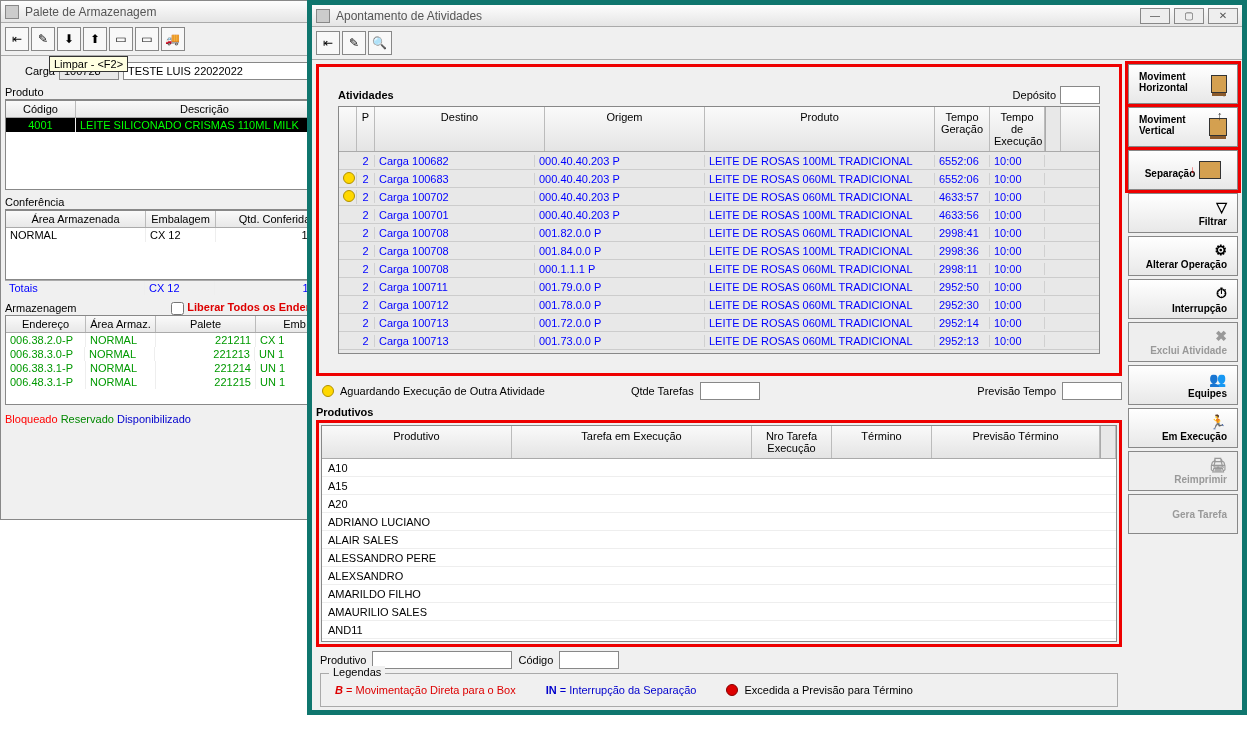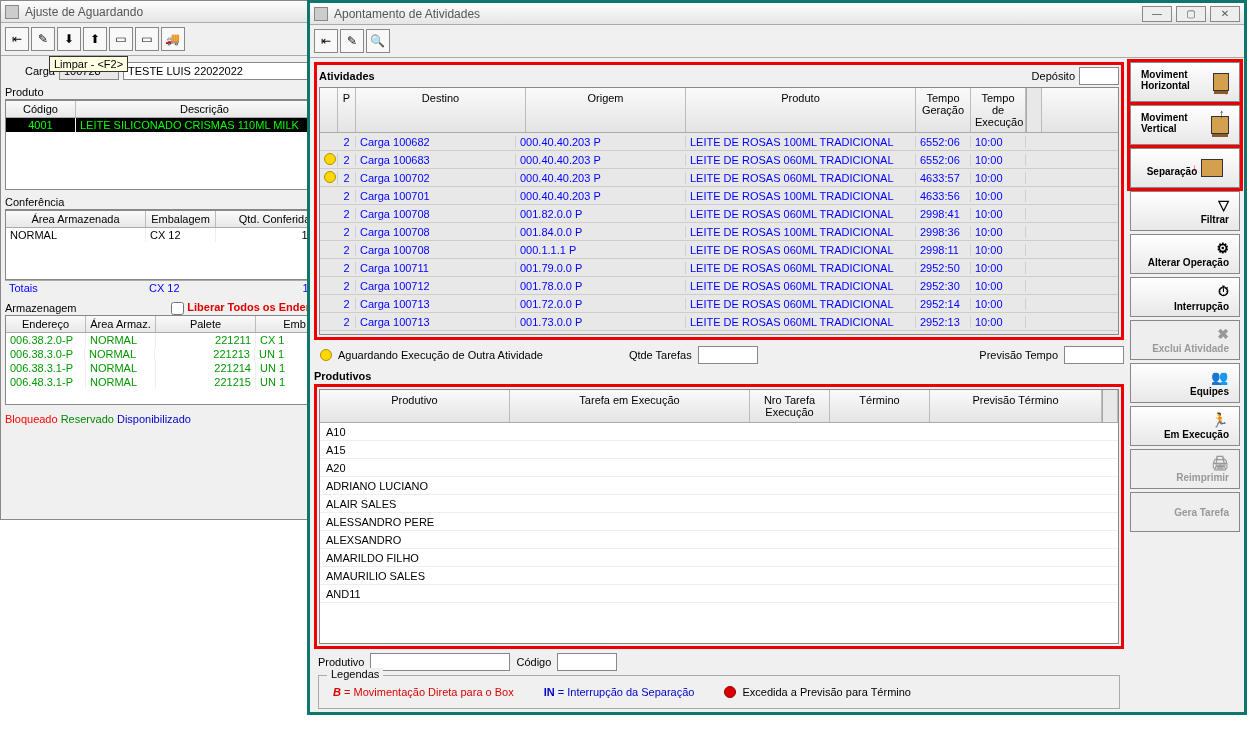--- a/index.html
+++ b/index.html
@@ -38,28 +38,28 @@
   
   .group-label { font-weight:normal; margin-top:6px; border-bottom:1px solid #888; padding-bottom:1px;}
   
   .legend-blk { color:red; } .legend-res{color:#080;} .legend-disp{color:#00c;}
   .green-txt { color:#090;}
   .blue-txt { color:#00f;}
   
   
   .fg-window {
     position:absolute; left:307px; top:0; width:940px; height:715px;
-    border:3px solid #0f766e; background:#f0f0f0; 
+    border:5px solid #0f766e; background:#f0f0f0; 
   }
   .fg-body { padding:4px; display:flex; gap:6px; height:calc(100% - 54px);}
   .fg-main { flex:1; display:flex; flex-direction:column;}
   
   .red-box { border:3px solid #e00; }
   
-  .ativ-box { padding:2px; margin-bottom:4px; }
+  .ativ-box { padding:19px; margin-bottom:4px; }
   .ativ-head { display:flex; align-items:center; font-weight:bold; margin-bottom:2px;}
   .ativ-head .deplbl { margin-left:auto; margin-right:4px; font-weight:normal;}
   .depbox { width:40px; height:18px; border:1px solid #888; background:#fff;}
   
   .ativ-grid { border:1px solid #888; background:#e8e8e8; height:248px; overflow:hidden;}
   .ativ-grid .head { display:flex; background:linear-gradient(#fafafa,#e4e4e4); border-bottom:1px solid #aaa; position:relative;}
   .ativ-grid .head > div { padding:4px 4px; border-right:1px solid #bbb; text-align:center; font-size:11px;}
   .ativ-grid .row { display:flex; background:#e8e8e8; border-bottom:1px solid #ccc; height:18px; align-items:center;}
   .ativ-grid .row > div { padding:0 4px; border-right:1px solid #d0d0d0; font-size:11px; white-space:nowrap; overflow:hidden;}
   .ativ-grid .row .link { color:#00f; }
@@ -110,21 +110,21 @@
   
   .checkbox-lbl { color:#d00; font-weight:bold;}
   input[type=checkbox]{vertical-align:middle;}
 </style>
 </head>
 <body>
 
 <div class="bg-window">
   <div class="titlebar">
     <span class="ticon"></span>
-    <span>Ajuste de Aguardando</span>
+    <span>Palete de Armazenagem</span>
   </div>
   <div class="toolbar">
     <div class="tbtn">⇤</div>
     <div class="tbtn">✎</div>
     <div class="tbtn">⬇</div>
     <div class="tbtn">⬆</div>
     <div class="tbtn">▭</div>
     <div class="tbtn">▭</div>
     <div class="tbtn">🚚</div>
   </div>

